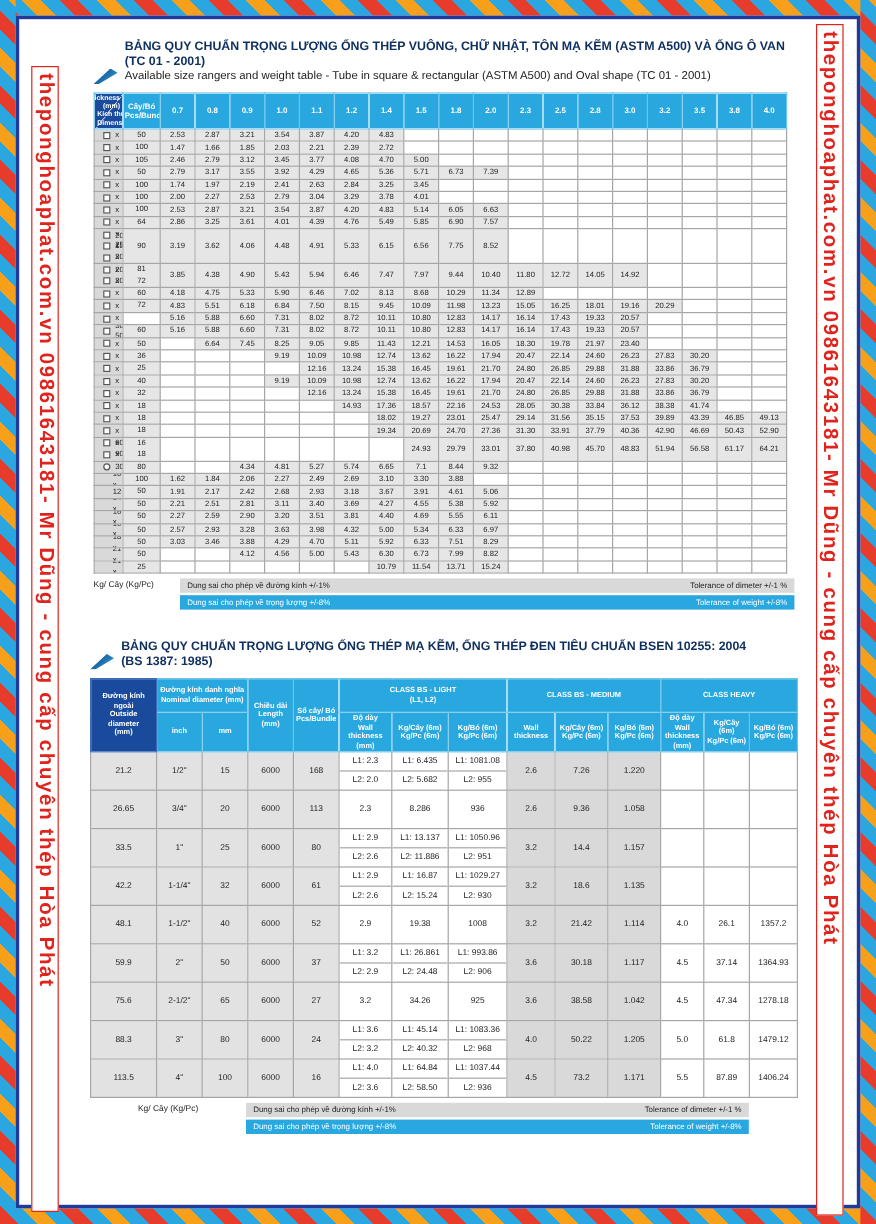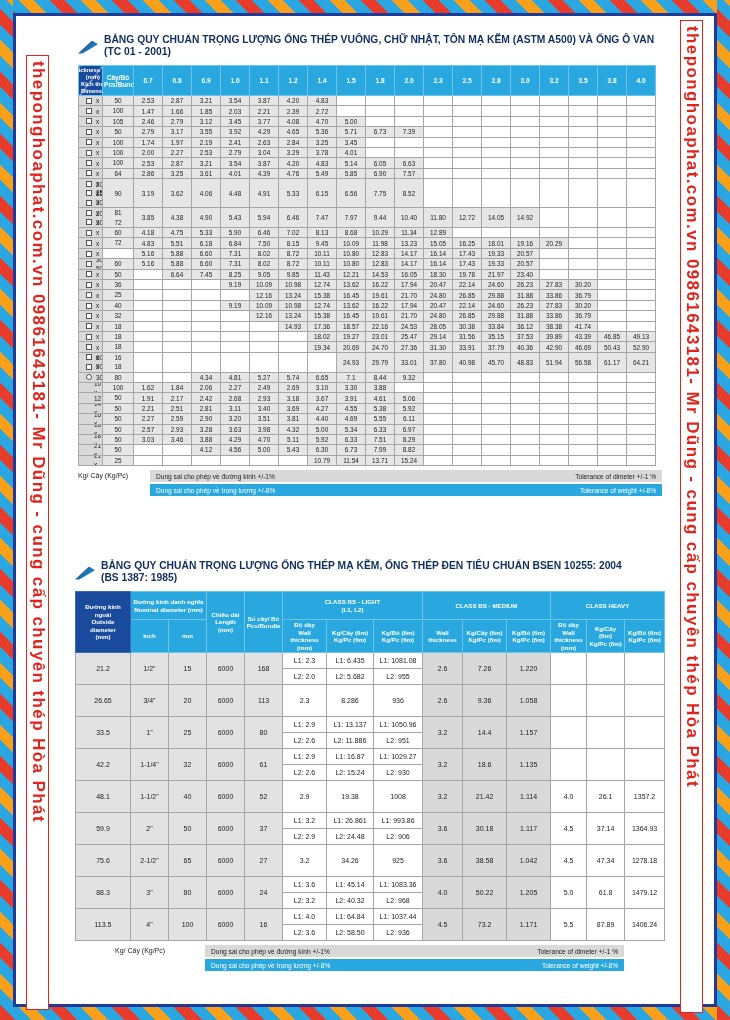--- a/index.html
+++ b/index.html
@@ -20,22 +20,22 @@
   .banner{position:absolute;height:21px;background:#fff;border:1px solid #e0231c;
       color:#e0231c;font-weight:bold;font-size:17px;letter-spacing:1.4px;
       line-height:20px;white-space:nowrap;overflow:hidden;padding-left:5px;
       transform:rotate(90deg);transform-origin:0 0;}
   .banner-left{left:49px;top:55px;width:948px;}
   .banner-right{left:703px;top:20px;width:986px;}
 
   
   .section{position:absolute;}
   .s1{left:78px;top:34px;width:584px;}
-  .s2{left:75px;top:560px;width:549px;}
-  .title-row{display:flex;align-items:center;gap:6px;margin-bottom:7px;}
+  .s2{left:75px;top:534px;width:549px;}
+  .title-row{display:flex;align-items:flex-end;gap:6px;margin-bottom:7px;}
   .swoosh{width:20px;height:13px;margin-top:2px;flex:0 0 auto;
       background:linear-gradient(135deg,#123a7a,#2aa7e0);
       clip-path:polygon(0 100%,70% 0,100% 28%,22% 100%);}
   .t-vn{font-size:10.3px;font-weight:bold;color:#0f2f5e;line-height:12px;}
   .t-en{font-size:9.5px;color:#222;line-height:12px;}
 
   
   table{border-collapse:collapse;table-layout:fixed;}
   th,td{border:1px solid #a6a6a6;overflow:hidden;}
   thead th{background:#29a8e0;color:#fff;font-weight:bold;border:1px solid #6cc4ea;
@@ -93,20 +93,21 @@
 <div class="frame-line"></div>
 
 <div class="banner banner-left">theponghoaphat.com.vn 09861643181- Mr Dũng - cung cấp chuyên thép Hòa Phát</div>
 <div class="banner banner-right">theponghoaphat.com.vn 09861643181- Mr Dũng - cung cấp chuyên thép Hòa Phát</div>
 
 <div class="section s1">
   <div class="title-row">
     <span class="swoosh"></span>
     <div>
       <div class="t-vn">BẢNG QUY CHUẨN TRỌNG LƯỢNG ỐNG THÉP VUÔNG, CHỮ NHẬT, TÔN MẠ KẼM (ASTM A500) VÀ ỐNG Ô VAN (TC 01 - 2001)</div>
+      <div class="t-en">Available size rangers and weight table - Tube in square &amp; rectangular (ASTM A500) and Oval shape (TC 01 - 2001)</div>
     </div>
   </div>
 
   <table id="t1">
 
     <thead>
       <tr>
         <th class="corner">
           <span class="c-top">Độ dày/Wall thickness
 (mm)</span>

